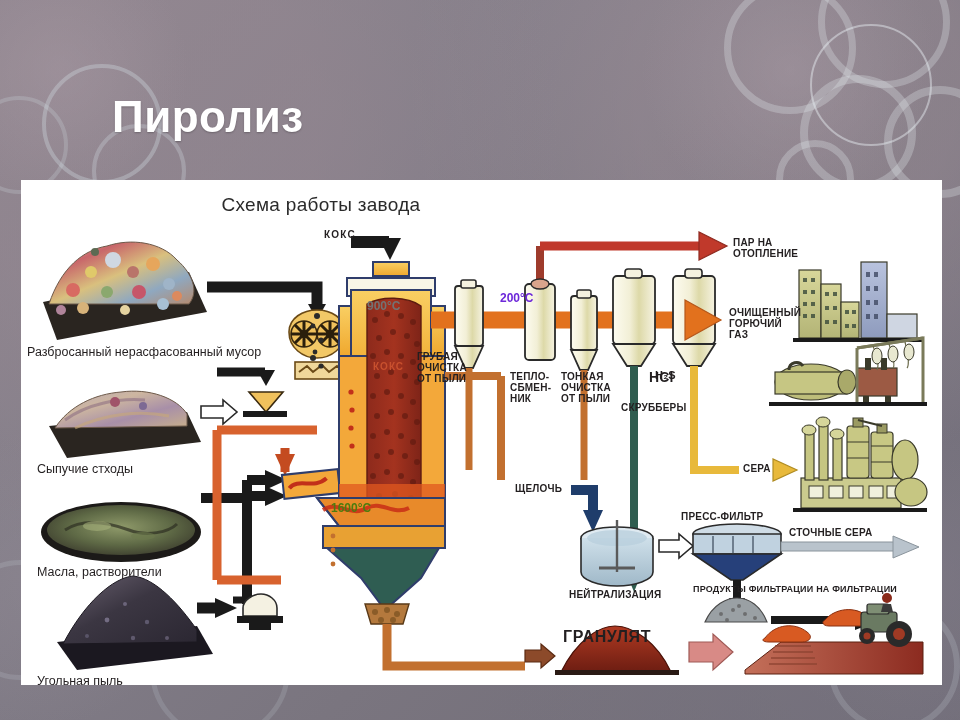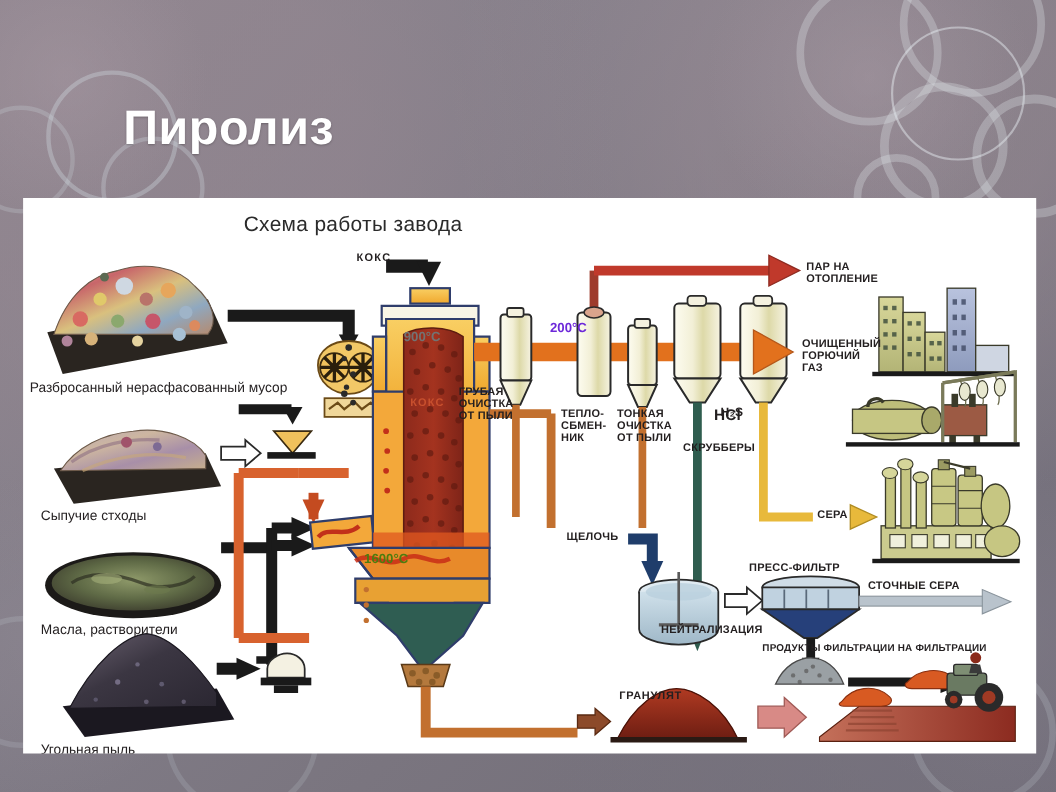--- a/index.html
+++ b/index.html
@@ -589,20 +589,20 @@
 
     <div class="lbl lbl-small" style="left:712px;top:58px;">ПАР НА
 ОТОПЛЕНИЕ</div>
     <div class="lbl lbl-small" style="left:708px;top:128px;">ОЧИЩЕННЫЙ
 ГОРЮЧИЙ
 ГАЗ</div>
     <div class="lbl lbl-small" style="left:722px;top:284px;">СЕРА</div>
     <div class="lbl lbl-small" style="left:768px;top:348px;font-size:10px;">СТОЧНЫЕ СЕРА</div>
 
     <div class="lbl lbl-small" style="left:494px;top:304px;">ЩЕЛОЧЬ</div>
-    <div class="lbl lbl-small" style="left:548px;top:388px;margin-left:32px;">НЕЙТРАЛИЗАЦИЯ</div>
+    <div class="lbl lbl-small" style="left:548px;top:410px;">НЕЙТРАЛИЗАЦИЯ</div>
     <div class="lbl lbl-small" style="left:660px;top:332px;">ПРЕСС-ФИЛЬТР</div>
     <div class="lbl lbl-small" style="left:672px;top:405px;font-size:9px;">ПРОДУКТЫ ФИЛЬТРАЦИИ НА ФИЛЬТРАЦИИ</div>
 
-    <div class="lbl lbl-small" style="left:542px;top:448px;font-size:10px;letter-spacing:.6px;">ГРАНУЛЯТ</div>
+    <div class="lbl lbl-small" style="left:542px;top:448px;font-size:16px;letter-spacing:.6px;">ГРАНУЛЯТ</div>
 
   </div>
 </div>
 
 </body></html>

